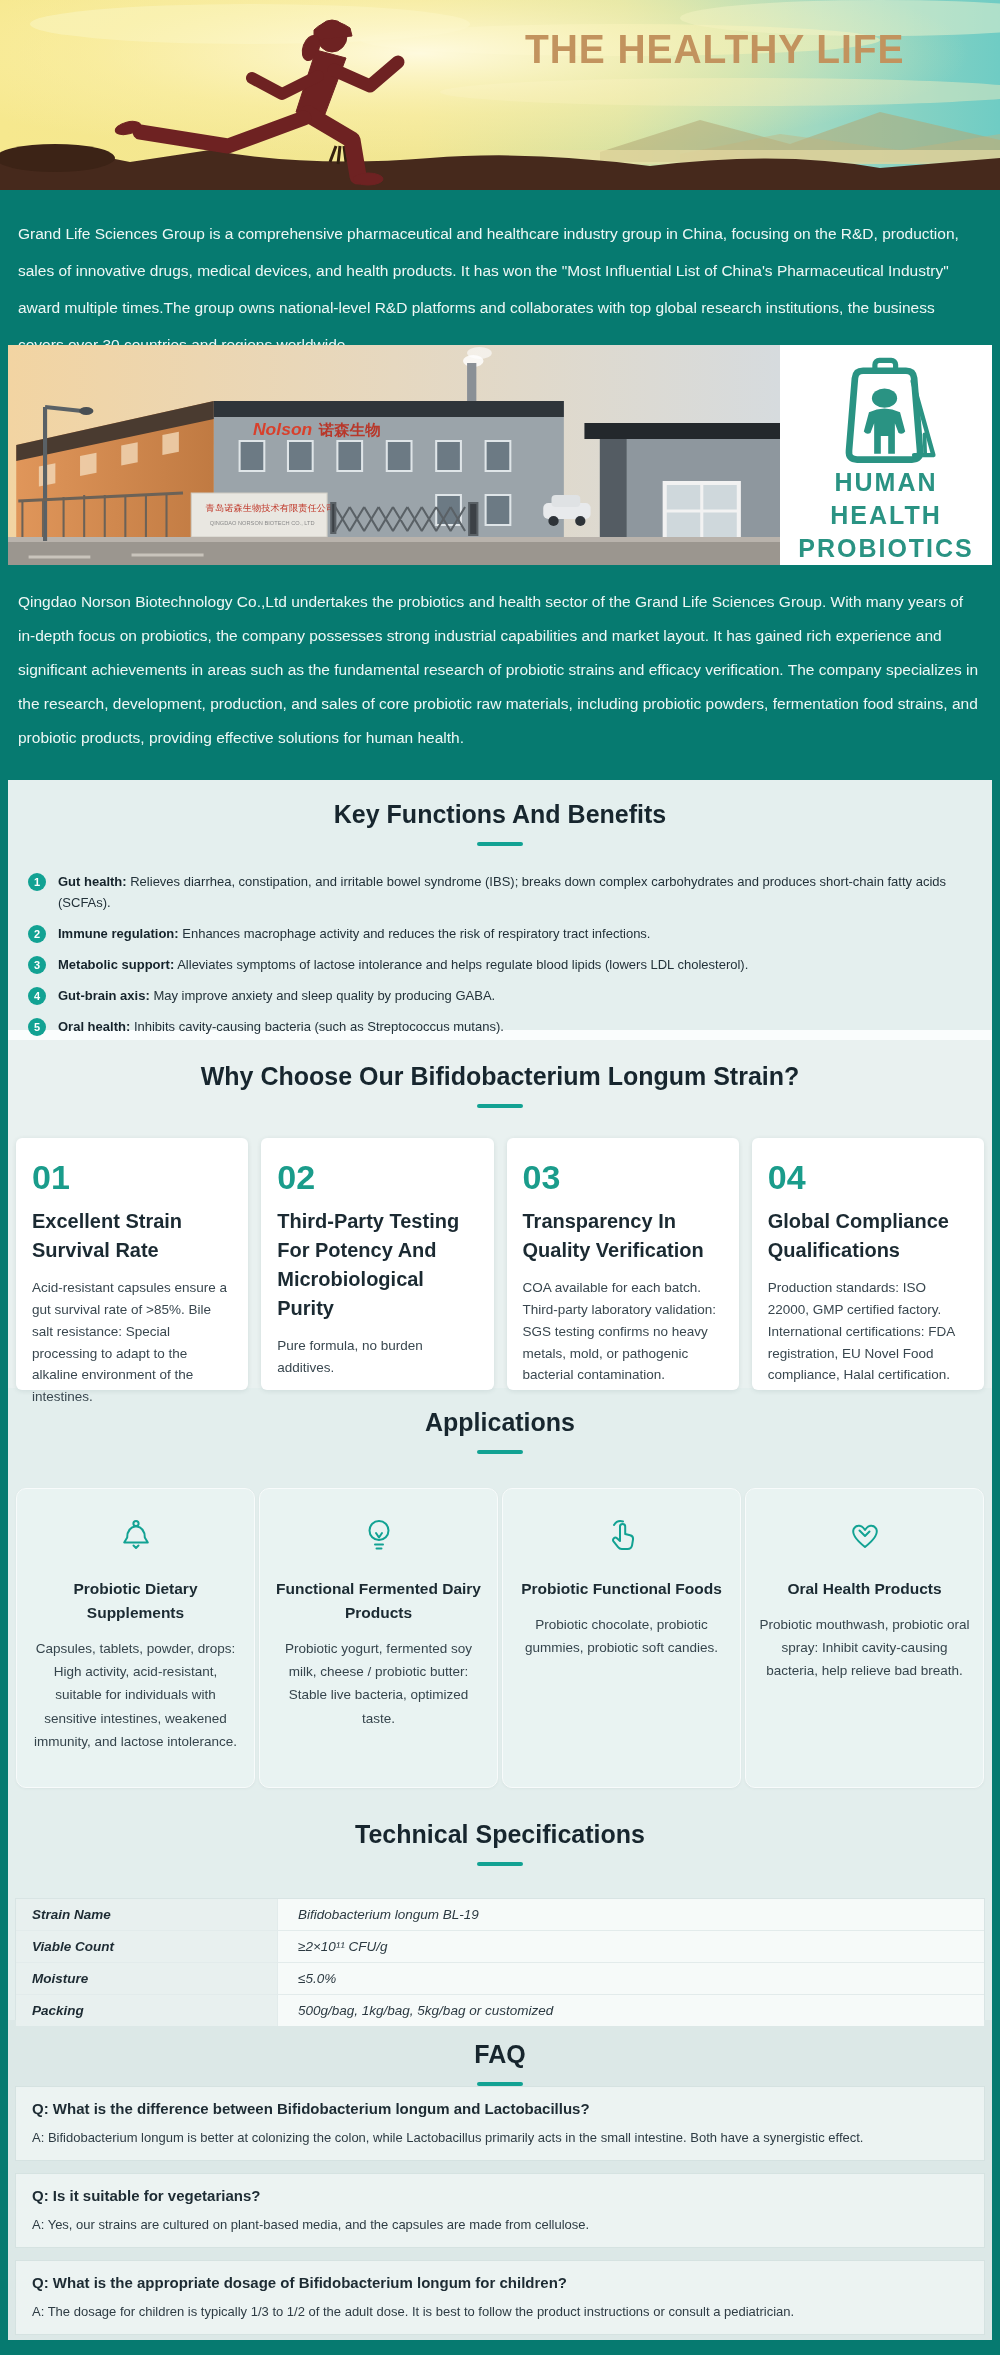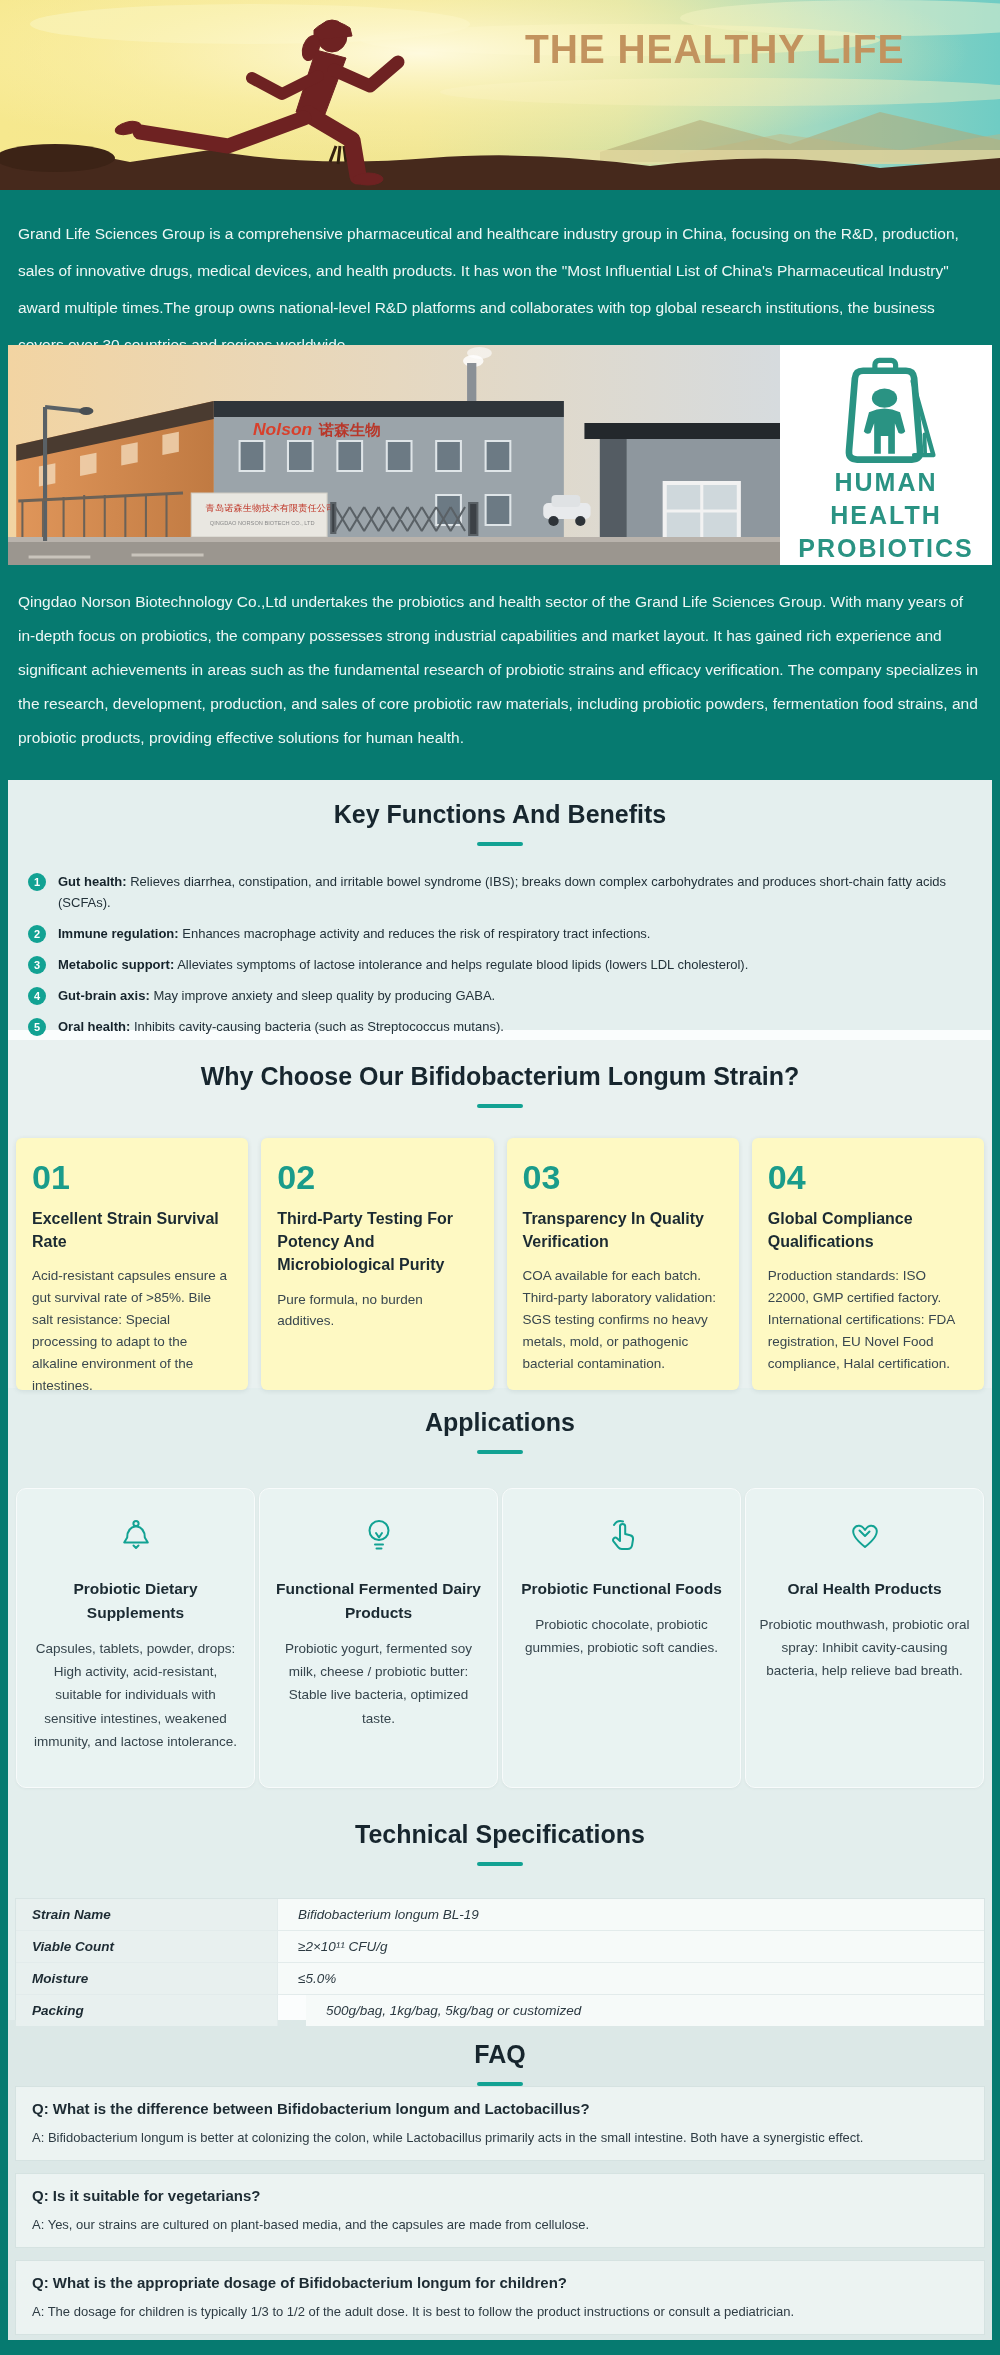--- a/index.html
+++ b/index.html
@@ -43,39 +43,39 @@
   .kf-list { padding:25px 20px 0; }
   .kf-item { display:flex; align-items:flex-start; margin-bottom:10px; }
   .kf-num { flex:0 0 18px; height:18px; border-radius:50%; background:#12a293; color:#fff;
             font-size:11px; font-weight:700; text-align:center; line-height:18px; margin-right:12px; margin-top:2px; }
   .kf-text { font-size:13px; line-height:21px; color:#23323a; }
   .kf-text b { color:#15232b; }
   .gap-white { height:10px; background:#fafdfd; margin:0 8px; }
   
   .m-why { height:348px; background:#e9f1f0; padding-top:2px; }
   .why-cards { display:flex; gap:13px; padding:0 8px; margin-top:30px; }
-  .why-card { flex:1; background:#fef9c3; border-radius:6px; box-shadow:0 1px 5px rgba(20,60,60,.10);
+  .why-card { flex:1; background:#ffffff; border-radius:6px; box-shadow:0 1px 5px rgba(20,60,60,.10);
               padding:20px 16px; height:252px; }
   .why-num { font-size:34px; font-weight:800; color:#1a9c8b; }
-  .why-title { font-size:16px; font-weight:700; color:#1b2a32; line-height:1.45; margin:10px 0 12px; }
+  .why-title { font-size:20px; font-weight:700; color:#1b2a32; line-height:1.45; margin:10px 0 12px; }
   .why-text { font-size:13.5px; color:#39474f; line-height:1.62; }
   
   .m-apps { height:412px; background:#e3eeed; }
   .app-cards { display:flex; gap:4px; padding:0 8px; margin-top:34px; }
   .app-card { flex:1; background:#e9f3f2; border:1px solid #f8fbfb; border-radius:10px;
               padding:24px 13px 16px; height:300px; text-align:center; box-shadow:0 1px 3px rgba(20,60,60,.05); }
   .app-icon { height:46px; margin-bottom:18px; }
   .app-icon svg { width:44px; height:44px; stroke:#12a293; fill:none; stroke-width:2; stroke-linecap:round; stroke-linejoin:round; }
   .app-title { font-size:15.5px; font-weight:700; color:#1b2a32; line-height:1.55; margin-bottom:12px; }
   .app-text { font-size:13.5px; color:#36454d; line-height:1.72; }
   
   .m-specs { height:220px; background:#e3eeed; }
   .spec-table { margin:32px 7px 0; background:#fbfdfd; border:1px solid #d8e4e4; }
   .spec-row { display:grid; grid-template-columns:262px 1fr; border-bottom:1px solid #e2ebeb;font-style:italic; }
-  .spec-row:last-child { border-bottom:none;gap:28px; }
+  .spec-row:last-child { border-bottom:none; }
   .spec-label { background:#e8f0ef; padding:8px 16px; font-size:13.5px; font-weight:700; color:#1d2b33; line-height:15px; border-right:1px solid #e2ebeb; }
   .spec-value { background:#f6faf9; padding:8px 20px; font-size:13.5px; color:#2c3a42; line-height:15px; }
   
   .m-faq { height:320px; background:#dce8e7; }
   .faq-box { margin:0 7px 12px; background:#ecf3f2; border:1px solid #d5e2e1; padding:13px 16px 15px; }
   .faq-box:first-of-type { margin-top:20px; }
   .faq-q { font-size:15px; font-weight:600; color:#1d2b33; }
   .faq-a { font-size:13px; color:#2e3c44; margin-top:13px; }
 </style>
 </head>

